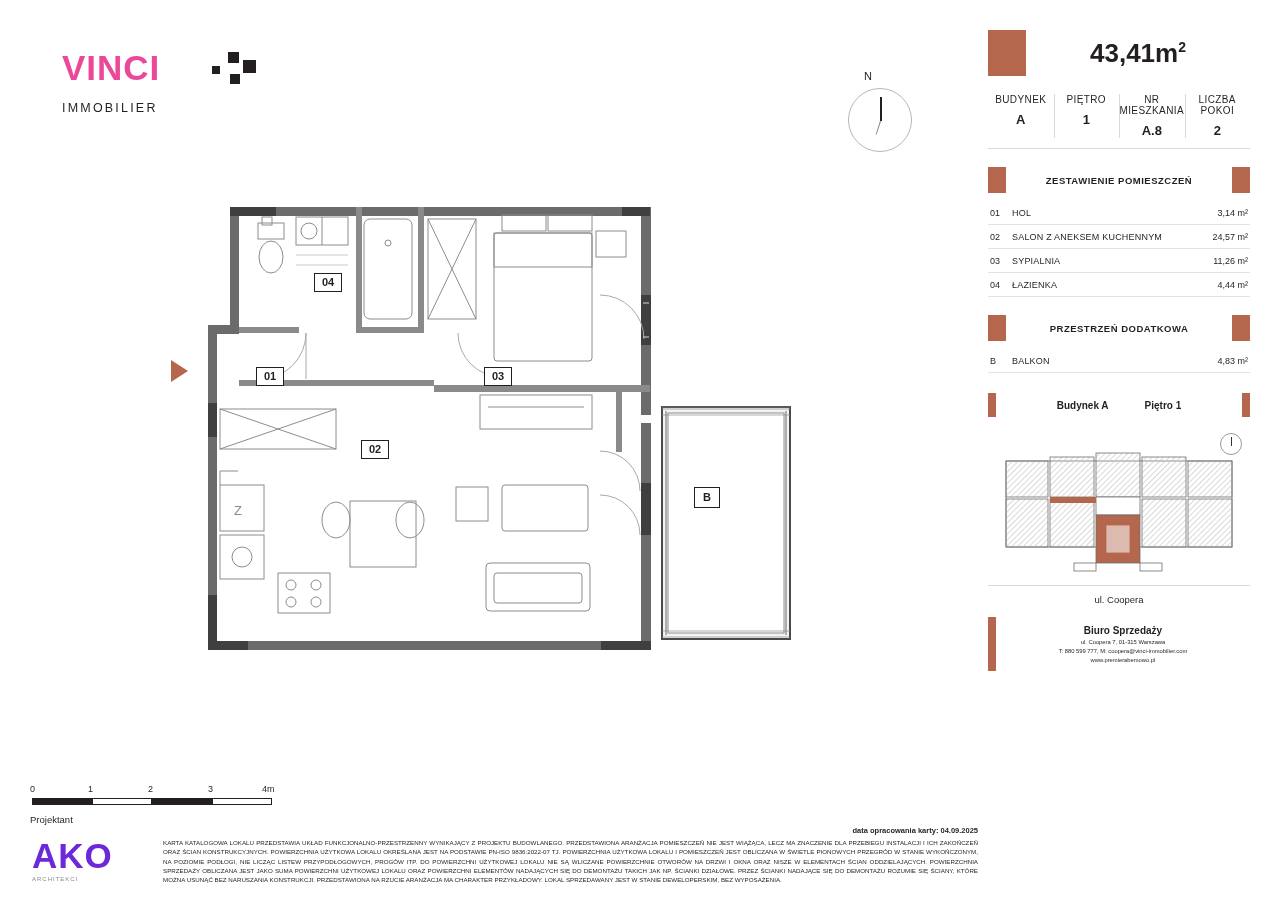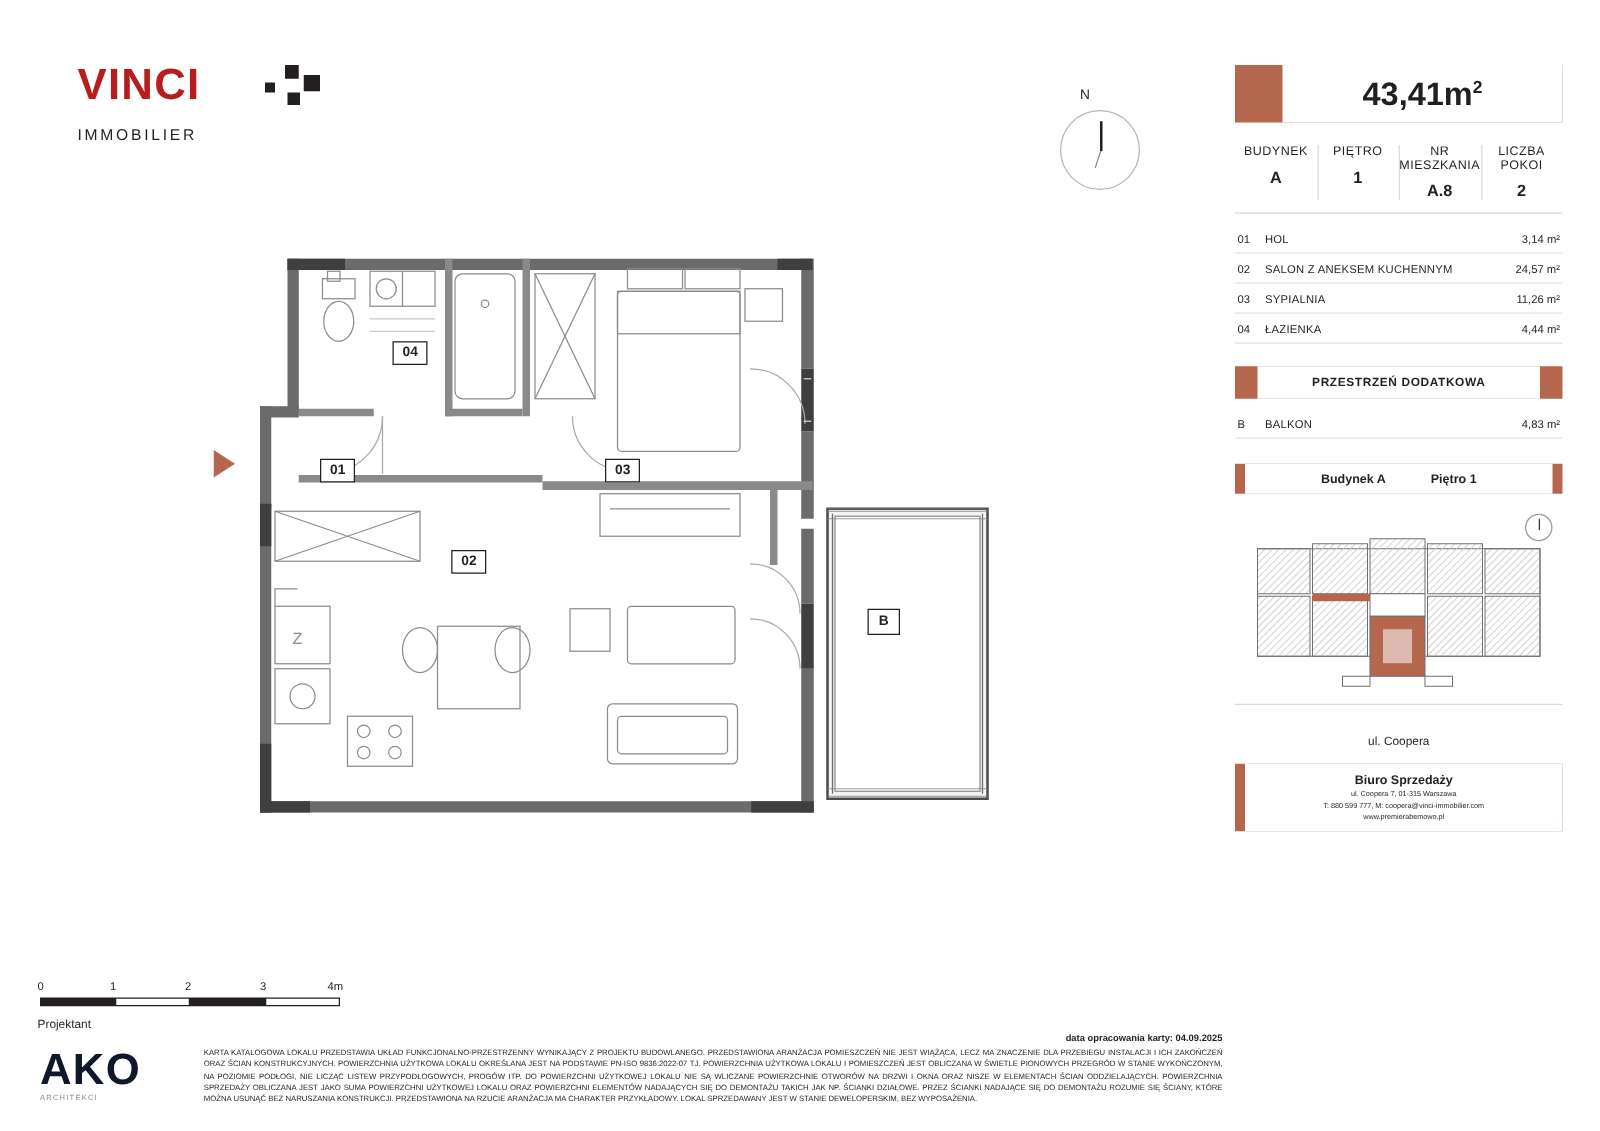--- a/index.html
+++ b/index.html
@@ -17,21 +17,21 @@
     background: #fff;
   }
 
   
   .vinci-logo {
     position: absolute; left: 62px; top: 50px;
     width: 200px; height: 60px;
   }
   .vinci-word {
     font-size: 35px; font-weight: bold; letter-spacing: 1px;
-    line-height: 1; color: #b91c1c;
+    line-height: 1; color: #ec4899;
   }
   .vinci-sub {
     font-size: 12.5px; letter-spacing: 2.2px; margin-top: 16px; color: #231f20;
   }
   .vinci-dots { position: absolute; left: 148px; top: 2px; width: 52px; height: 42px; }
 
   
   .compass {
     position: absolute; left: 848px; top: 88px;
     width: 64px; height: 64px; border: 1px solid #b7b7b7; border-radius: 50%;
@@ -69,21 +69,21 @@
 
   
   .scalebar { position: absolute; left: 30px; top: 784px; width: 250px; }
   .scale-ticks { position: relative; height: 26px; }
   .scale-seg { position: absolute; top: 14px; height: 7px; }
   .scale-num { position: absolute; top: 0; font-size: 9px; color: #231f20; }
   .projektant { position: absolute; left: 30px; top: 814px; font-size: 9.5px; color: #231f20; }
 
   
   .ako { position: absolute; left: 32px; top: 838px; width: 120px; height: 55px; }
-  .ako-text { font-size: 35px; font-weight: bold; letter-spacing: 1px; color: #0f172a; line-height: 1; }
+  .ako-text { font-size: 35px; font-weight: bold; letter-spacing: 1px; color: #6d28d9; line-height: 1; }
   .ako-sub { font-size: 6px; letter-spacing: 1px; color: #8a8a8a; margin-top: 3px; }
 
   
   .footer {
     position: absolute; left: 163px; top: 838px; width: 815px;
     font-size: 6.2px; line-height: 1.5; color: #231f20; text-align: justify;
   }
   .footer-date {
     position: absolute; left: 812px; top: 826px; width: 166px;
     font-size: 7.5px; font-weight: bold; text-align: right; color: #231f20;
@@ -94,21 +94,21 @@
 
   .premiera-box {
     border: 3px solid #231f20; padding: 14px 10px 12px; text-align: center;
     position: relative; width: 262px; height: 108px;
   }
   .premiera-word { font-size: 35px; font-weight: bold; letter-spacing: 0px; line-height: 1; }
   .premiera-sub { font-size: 15px; font-weight: bold; letter-spacing: 3px; margin-top: 2px; }
   .pcorner { position: absolute; background: #fff; width: 14px; height: 22px; }
 
   .area-bar {
-    margin-top: 22px; background: #b5674e; height: 46px; position: relative;
+    background: #b5674e; height: 46px; position: relative;
   }
   .area-white {
     position: absolute; left: 38px; top: 0; right: 0; height: 46px; background: #fff;
     display: flex; align-items: center; justify-content: center;
   }
   .area-text { font-size: 26px; font-weight: bold; color: #231f20; }
   .area-text sup { font-size: 14px; }
 
   .meta-table { margin-top: 14px; width: 100%; display: flex; border-bottom: 1px solid #d9d9d9; }
   .meta-col { flex: 1; text-align: center; padding: 4px 0 10px; position: relative; }
@@ -146,21 +146,21 @@
   
   .keyplan { margin-top: 16px; height: 150px; position: relative; }
   .kp-compass {
     position: absolute; right: 8px; top: 0; width: 22px; height: 22px;
     border: 1px solid #9a9a9a; border-radius: 50%;
   }
   .kp-compass .nd { position: absolute; left: 10px; top: 3px; width: 1px; height: 9px; background: #333; }
 
   .street {
     margin-top: 2px; text-align: center; font-size: 9.5px; color: #231f20;
-    border-top: 1px solid #d9d9d9; padding-top: 24px;
+    border-top: 1px solid #d9d9d9; padding-top: 8px;
   }
 
   .biuro {
     margin-top: 12px; background: #b5674e; height: 54px; position: relative;
   }
   .biuro .white-in {
     position: absolute; left: 8px; right: 0; top: 0; height: 54px; background: #fff;
     display: flex; flex-direction: column; align-items: center; justify-content: center;
   }
   .biuro-title { font-size: 10px; font-weight: bold; }
@@ -400,20 +400,25 @@
       <div class="meta-col">
         <div class="meta-head">NR MIESZKANIA</div>
         <div class="meta-val">A.8</div>
       </div>
       <div class="meta-col">
         <div class="meta-head">LICZBA POKOI</div>
         <div class="meta-val">2</div>
       </div>
     </div>
 
+    <div class="section-bar">
+      <div class="white-in">
+        <span class="section-title">ZESTAWIENIE POMIESZCZEŃ</span>
+      </div>
+    </div>
 
     <div class="rooms">
       <div class="room-row">
         <span class="rno">01</span>
         <span class="rname">HOL</span>
         <span class="rarea">3,14 m²</span>
       </div>
       <div class="room-sep"></div>
       <div class="room-row">
         <span class="rno">02</span>

